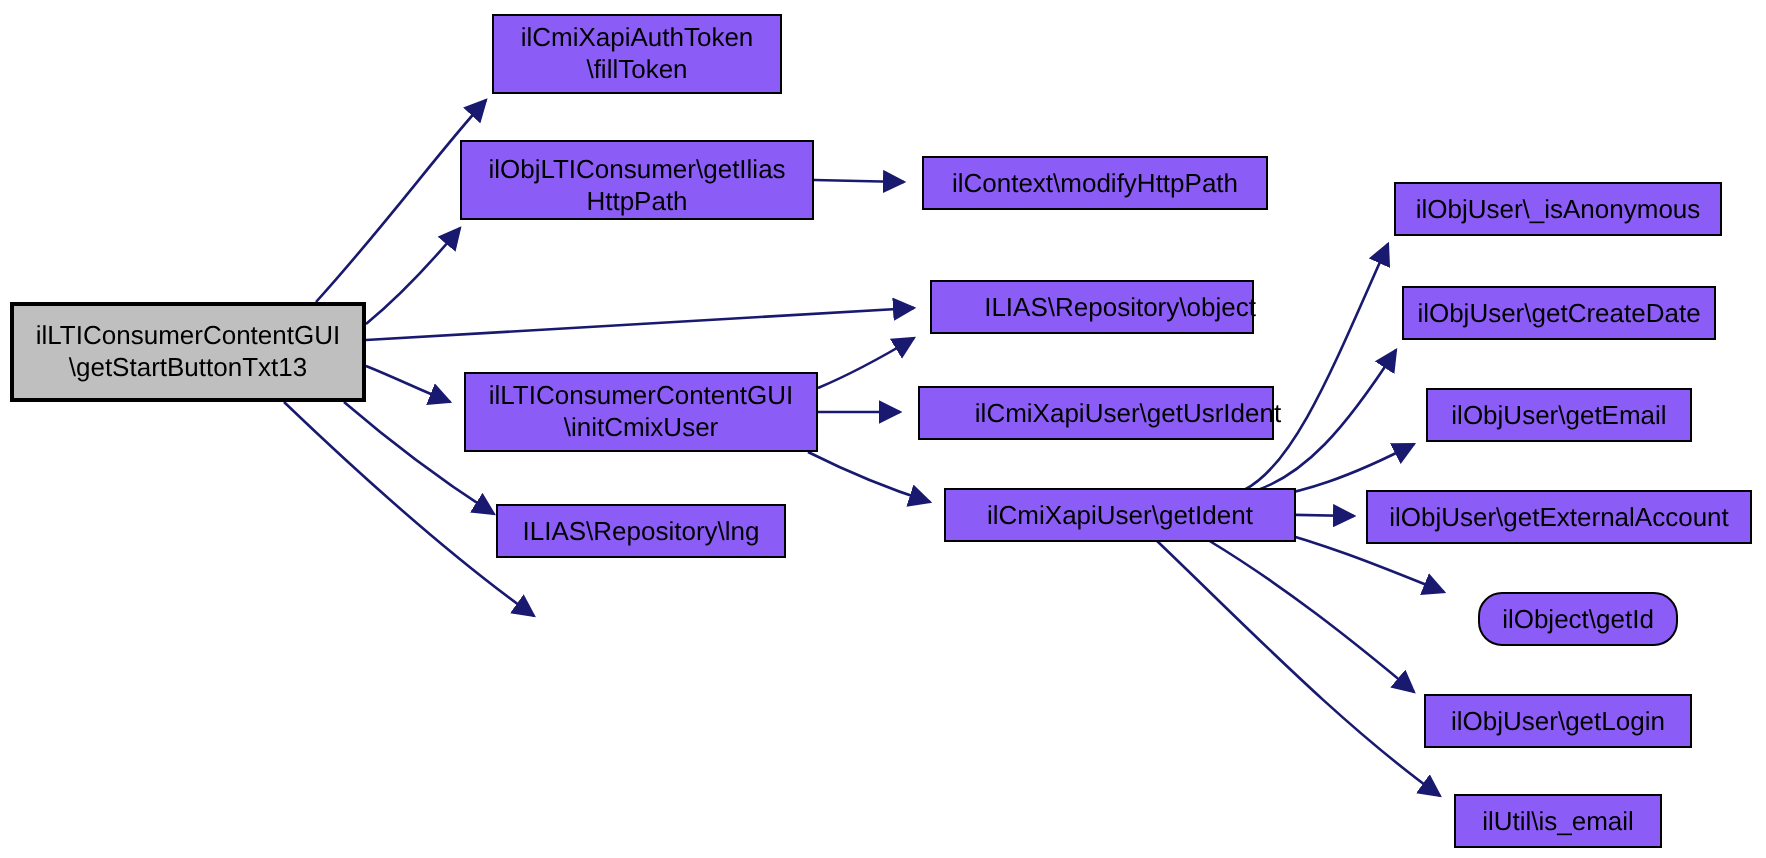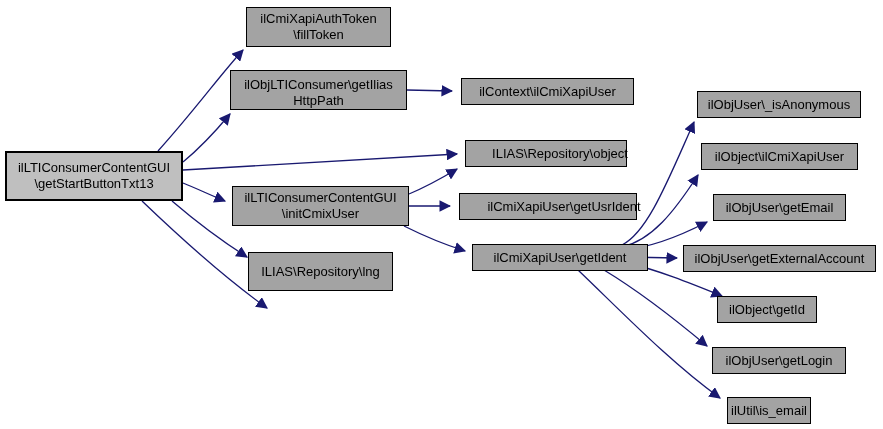--- a/index.html
+++ b/index.html
@@ -1,20 +1,20 @@
 <!DOCTYPE html>
 <html><head>
 <meta charset="utf-8">
 <style>
   html,body{margin:0;padding:0;background:#ffffff;}
   #graph{position:relative;width:883px;height:429px;background:#ffffff;overflow:hidden;
          font-family:"Liberation Sans",sans-serif;}
   #edges{position:absolute;left:0;top:0;width:883px;height:429px;}
   .edge{stroke:#191970;stroke-width:1.3;fill:none;}
-  .node{position:absolute;box-sizing:border-box;background:#a3a3a3;border:1px solid #000000;
+  .node{position:absolute;box-sizing:border-box;background:#8b5cf6;border:1px solid #000000;
         display:flex;flex-direction:column;align-items:center;justify-content:center;
         font-size:13px;line-height:16px;color:#000000;text-align:center;white-space:nowrap;
         cursor:pointer;}
   .node.highlight{background:#bfbfbf;border-width:2px;cursor:default;}
   .node span{display:block;}
 </style>
 </head>
 <body>
 
 <div id="graph">
@@ -53,21 +53,21 @@
     <span>ilCmiXapiAuthToken</span>
     <span>\fillToken</span>
   </div>
 
   <div class="node" style="left:230px;top:70px;width:177px;height:40px;justify-content:flex-end;">
     <span>ilObjLTIConsumer\getIlias</span>
     <span>HttpPath</span>
   </div>
 
   <div class="node" style="left:461px;top:78px;width:173px;height:27px;">
-    <span>ilContext\ilCmiXapiUser</span>
+    <span>ilContext\modifyHttpPath</span>
   </div>
 
   <div class="node" style="left:465px;top:140px;width:162px;height:27px;padding-left:28px;">
     <span>ILIAS\Repository\object</span>
   </div>
 
   <div class="node" style="left:232px;top:186px;width:177px;height:40px;">
     <span>ilLTIConsumerContentGUI</span>
     <span>\initCmixUser</span>
   </div>
@@ -78,41 +78,41 @@
 
   <div class="node" style="left:472px;top:244px;width:176px;height:27px;">
     <span>ilCmiXapiUser\getIdent</span>
   </div>
 
   <div class="node" style="left:697px;top:91px;width:164px;height:27px;">
     <span>ilObjUser\_isAnonymous</span>
   </div>
 
   <div class="node" style="left:701px;top:143px;width:157px;height:27px;">
-    <span>ilObject\ilCmiXapiUser</span>
+    <span>ilObjUser\getCreateDate</span>
   </div>
 
   <div class="node" style="left:713px;top:194px;width:133px;height:27px;">
     <span>ilObjUser\getEmail</span>
   </div>
 
   <div class="node" style="left:683px;top:245px;width:193px;height:27px;">
     <span>ilObjUser\getExternalAccount</span>
   </div>
 
-  <div class="node" style="left:717px;top:296px;width:100px;height:27px;">
+  <div class="node" style="left:739px;top:296px;width:100px;height:27px;border-radius:12px;">
     <span>ilObject\getId</span>
   </div>
 
   <div class="node" style="left:712px;top:347px;width:134px;height:27px;">
     <span>ilObjUser\getLogin</span>
   </div>
 
-  <div class="node" style="left:727px;top:397px;width:84px;height:27px;">
+  <div class="node" style="left:727px;top:397px;width:104px;height:27px;">
     <span>ilUtil\is_email</span>
   </div>
 
-  <div class="node" style="left:248px;top:252px;width:145px;height:39px;">
+  <div class="node" style="left:248px;top:252px;width:145px;height:27px;">
     <span>ILIAS\Repository\lng</span>
   </div>
 
 
 </div>
 
 </body></html>

